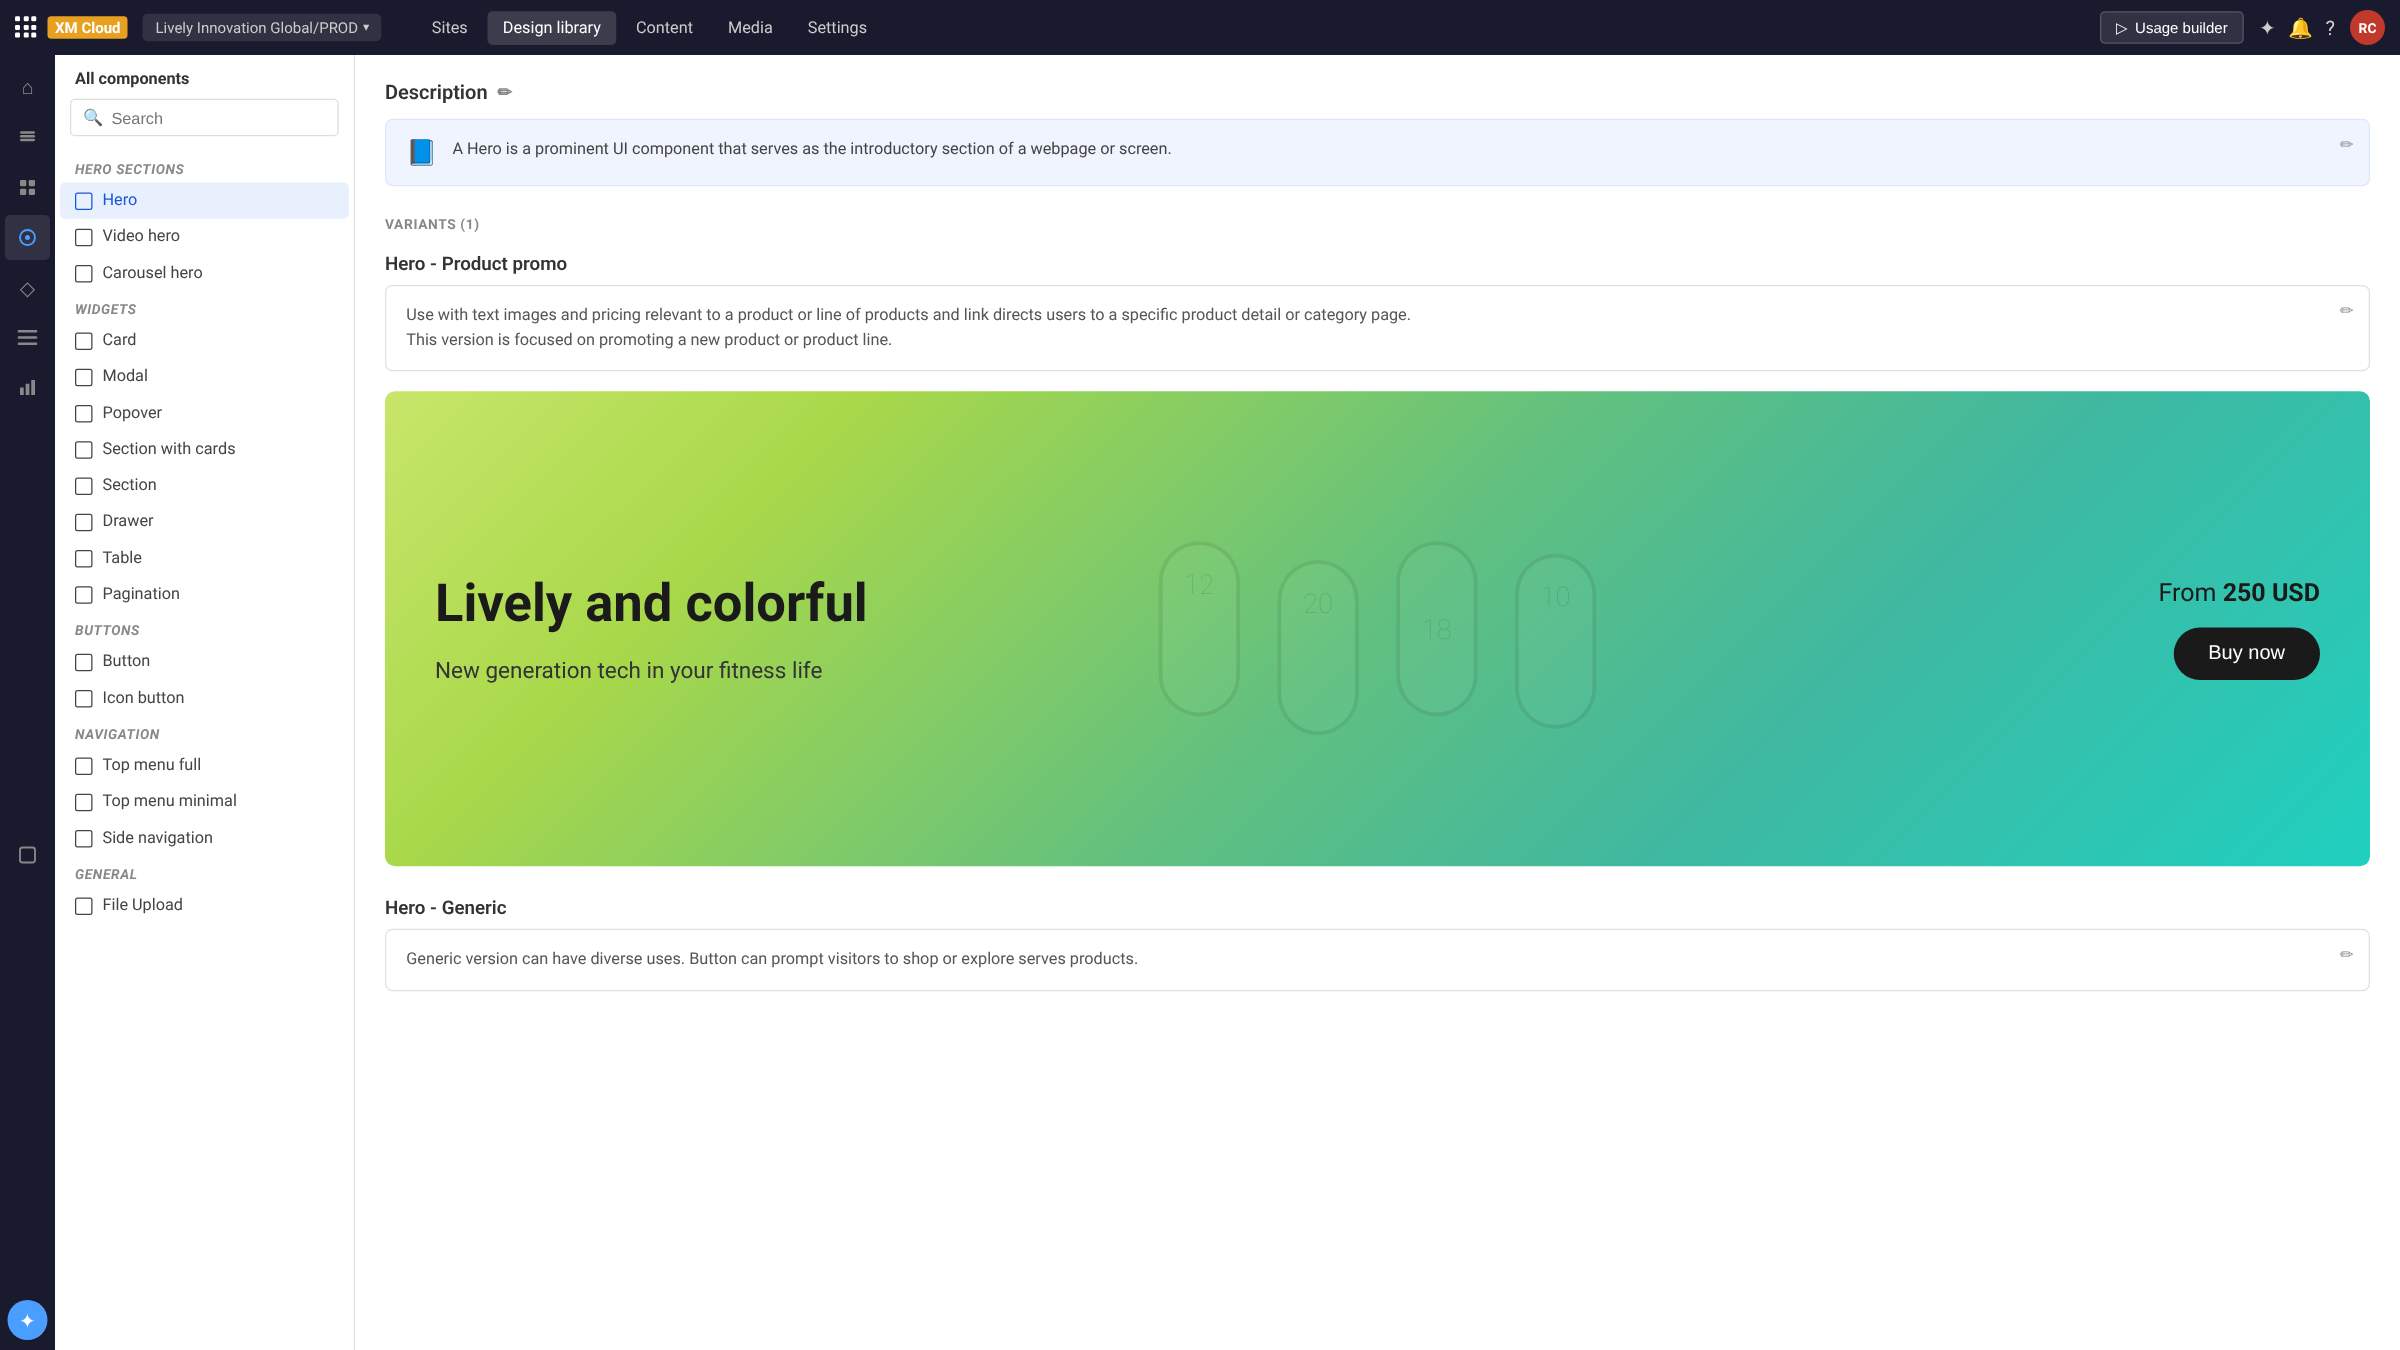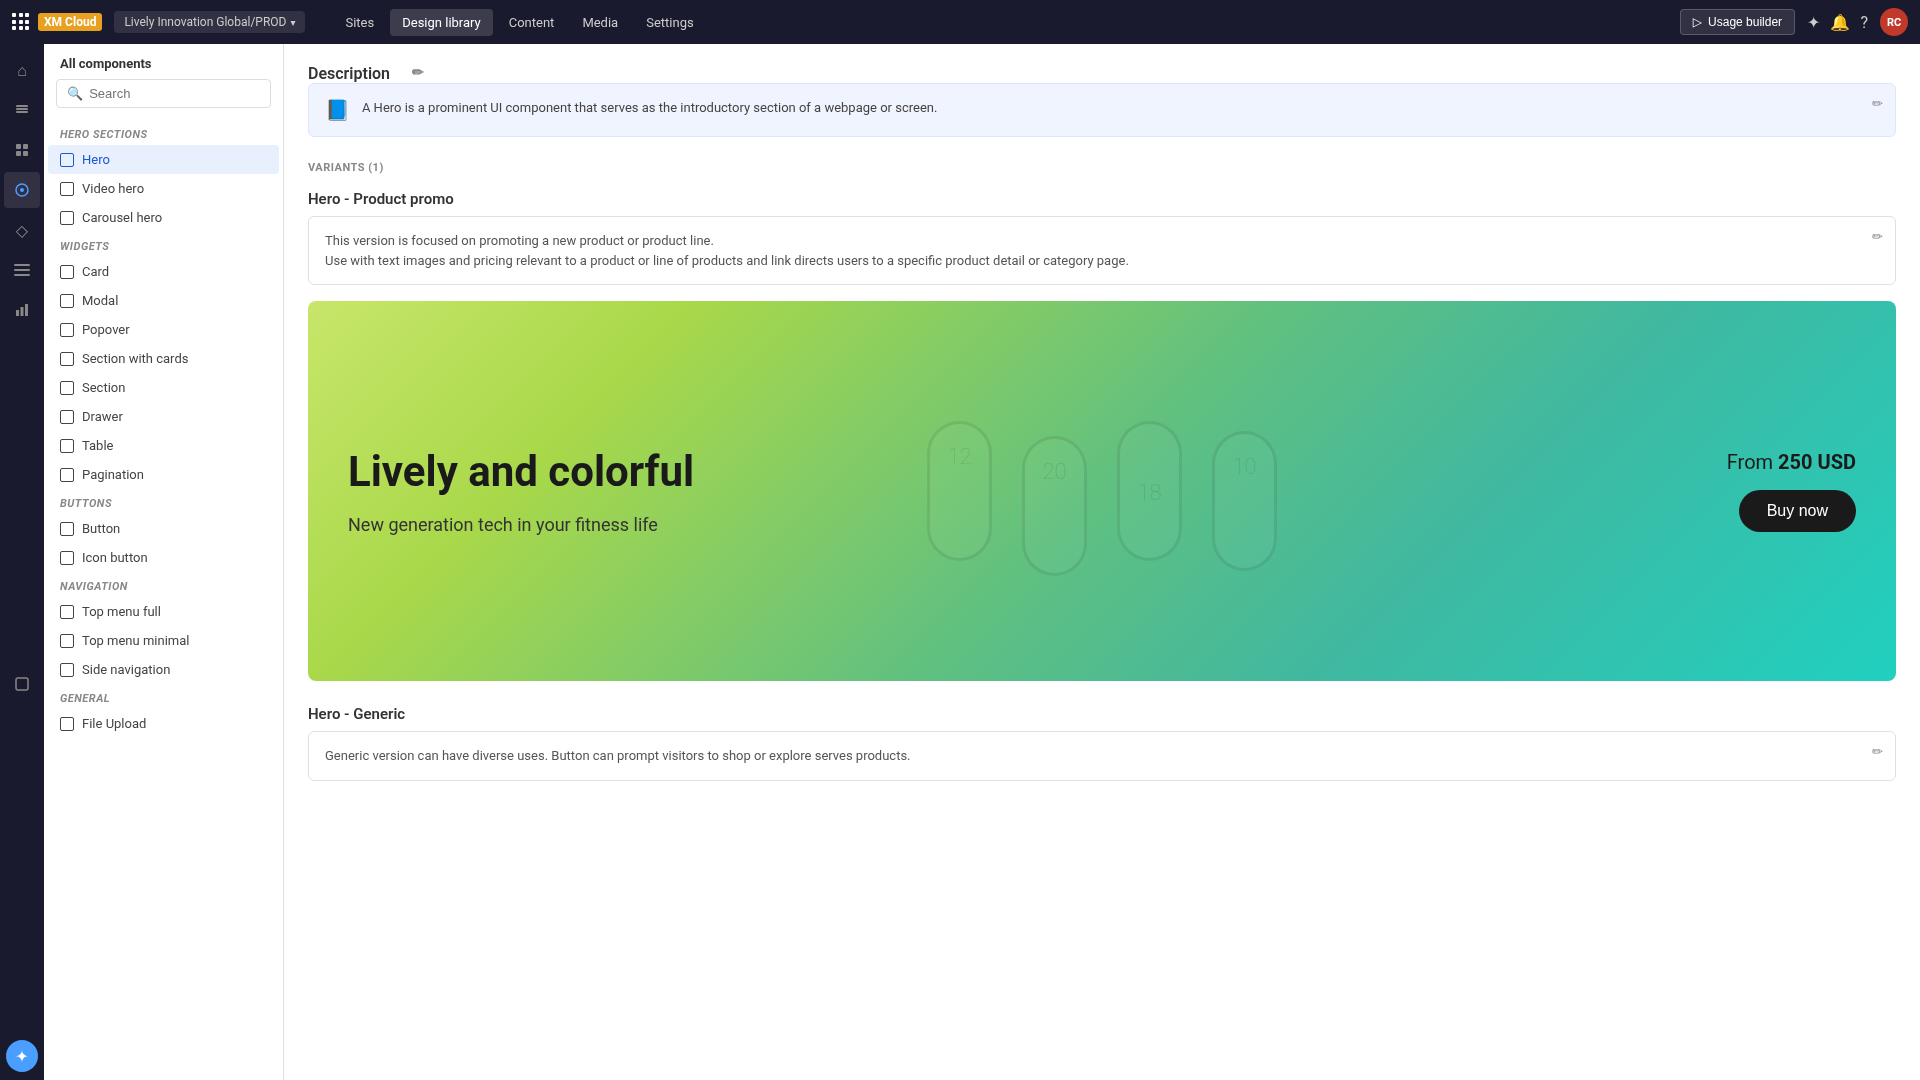--- a/index.html
+++ b/index.html
@@ -44,21 +44,21 @@
     .sidebar-item { display: flex; align-items: center; gap: 8px; padding: 7px 16px; cursor: pointer; color: #444; font-size: 13px; }
     .sidebar-item.active { background: #e8f0fe; color: #1a56db; border-radius: 4px; margin: 0 4px; padding: 7px 12px; }
     .sidebar-item .item-icon { width: 14px; height: 14px; border: 1.5px solid currentColor; border-radius: 2px; flex-shrink: 0; display: flex; align-items: center; justify-content: center; }
 
     
     .main { flex: 1; background: #fff; overflow-y: auto; display: flex; flex-direction: column; }
     .tab-bar { display: flex; border-bottom: 1px solid #e0e0e0; padding: 0 24px; background: #fff; flex-shrink: 0; }
     .tab-item { padding: 12px 16px; font-size: 13px; color: #666; cursor: pointer; border-bottom: 2px solid transparent; margin-bottom: -1px; }
     .tab-item.active { color: #1a56db; border-bottom-color: #1a56db; font-weight: 500; }
     .main-content { padding: 20px 24px; flex: 1; }
-    .section-title { font-size: 16px; font-weight: 600; color: #333; display: flex; gap: 22px; }
+    .section-title { font-size: 16px; font-weight: 600; color: #333; margin-bottom: 12px; display: flex; align-items: center; gap: 8px; }
     .section-title .edit-icon { color: #888; cursor: pointer; font-size: 14px; }
     .description-box { background: #f0f4ff; border: 1px solid #dce6ff; border-radius: 6px; padding: 14px 16px; margin-bottom: 24px; display: flex; align-items: flex-start; gap: 12px; position: relative; }
     .description-box .desc-icon { font-size: 20px; flex-shrink: 0; }
     .description-box .desc-text { font-size: 13px; color: #444; line-height: 1.5; }
     .description-box .desc-edit { position: absolute; right: 12px; top: 12px; color: #888; cursor: pointer; }
     .variants-label { font-size: 11px; font-weight: 700; color: #888; letter-spacing: 0.5px; text-transform: uppercase; margin-bottom: 16px; }
     .variant-title { font-size: 15px; font-weight: 600; color: #333; margin-bottom: 8px; }
     .variant-desc { background: #fff; border: 1px solid #e0e0e0; border-radius: 6px; padding: 14px 16px; margin-bottom: 16px; position: relative; }
     .variant-desc p { font-size: 13px; color: #555; line-height: 1.5; }
     .variant-desc .v-edit { position: absolute; right: 12px; top: 12px; color: #888; cursor: pointer; }
@@ -273,22 +273,22 @@
       <div class="description-box">
         <span class="desc-icon">📘</span>
         <p class="desc-text">A Hero is a prominent UI component that serves as the introductory section of a webpage or screen.</p>
         <span class="desc-edit">✏</span>
       </div>
 
       <div class="variants-label">VARIANTS (1)</div>
 
       <div class="variant-title">Hero -  Product promo</div>
       <div class="variant-desc">
+        <p>Use with text images and pricing relevant to a product or line of products and link directs users to a specific product detail or category page.</p>
         <p>This version is focused on promoting a new product or product line.</p>
-        <p>Use with text images and pricing relevant to a product or line of products and link directs users to a specific product detail or category page.</p>
         <span class="v-edit">✏</span>
       </div>
 
       <div class="hero-preview">
 
         <div style="position:absolute;top:0;left:0;right:0;bottom:0;display:flex;align-items:center;justify-content:center;gap:30px;opacity:0.35;">
           <div style="width:65px;height:140px;border:3px solid rgba(0,0,0,0.25);border-radius:35px;position:relative;background:rgba(255,255,255,0.1);">
             <span style="position:absolute;top:20px;left:50%;transform:translateX(-50%);font-size:22px;font-weight:100;color:rgba(0,0,0,0.4);">12</span>
           </div>
           <div style="width:65px;height:140px;border:3px solid rgba(0,0,0,0.25);border-radius:35px;position:relative;background:rgba(255,255,255,0.1);margin-top:30px;">

